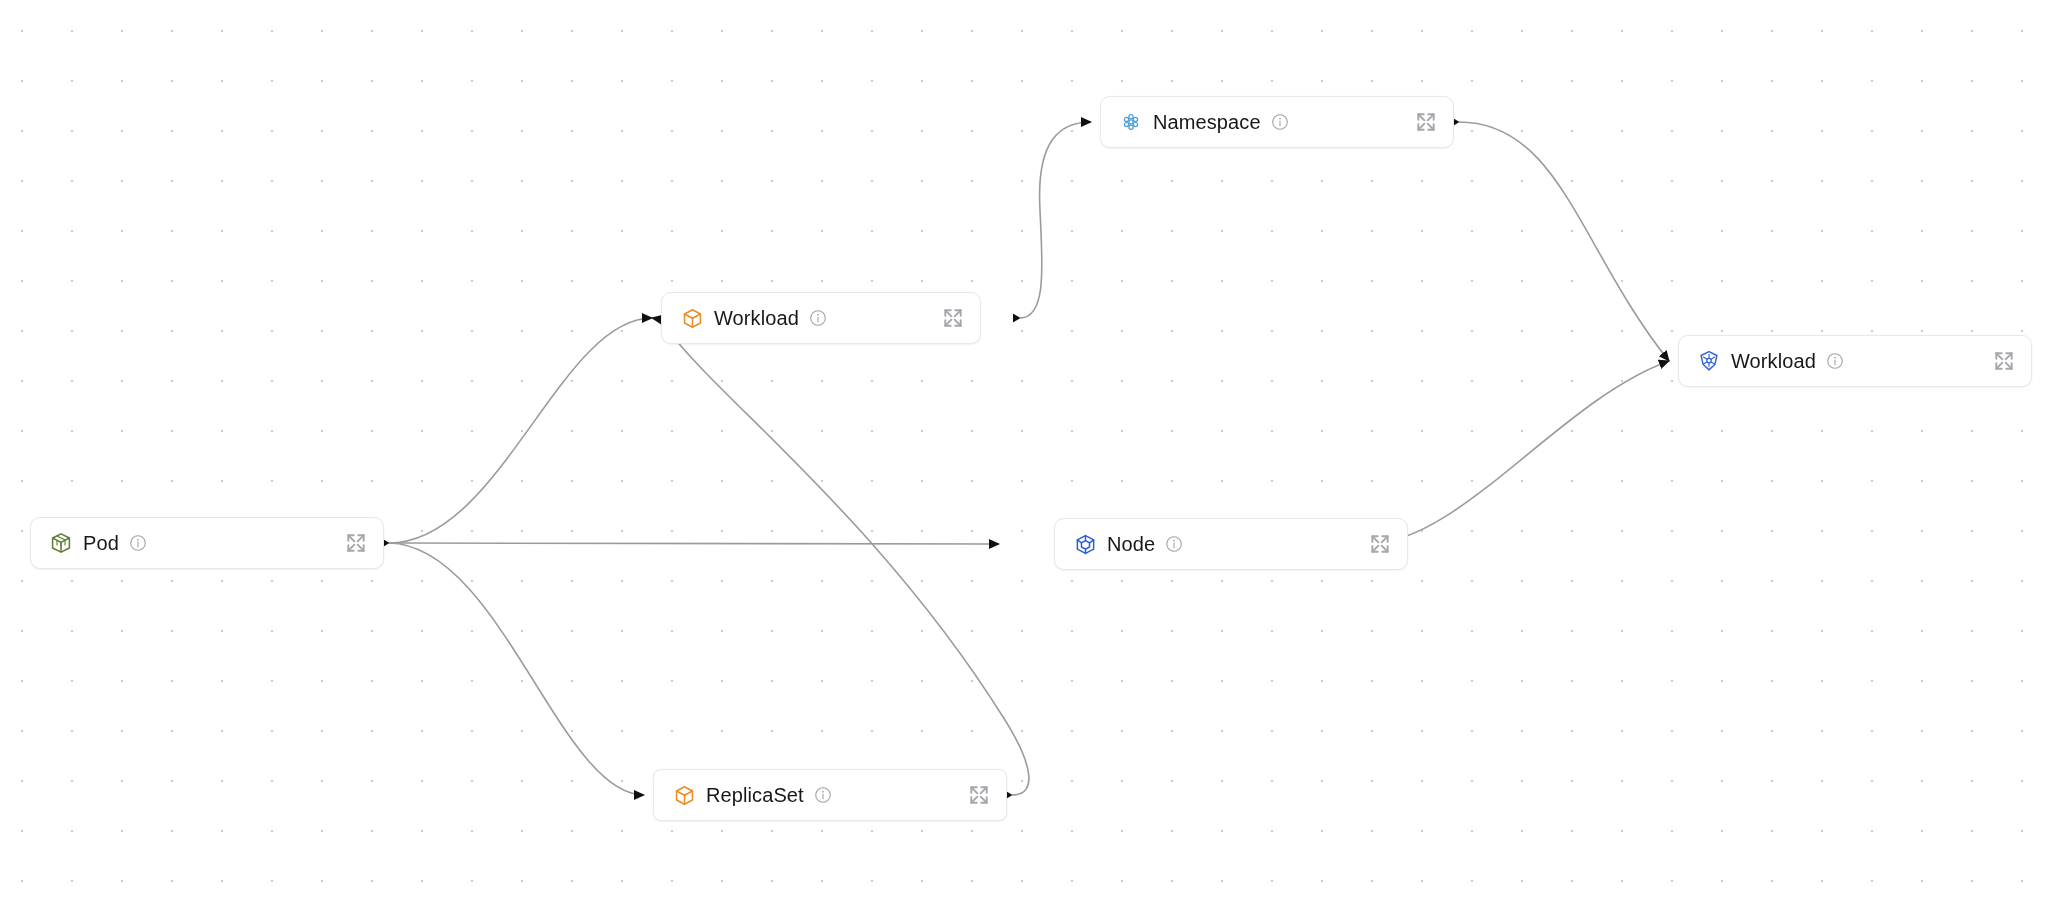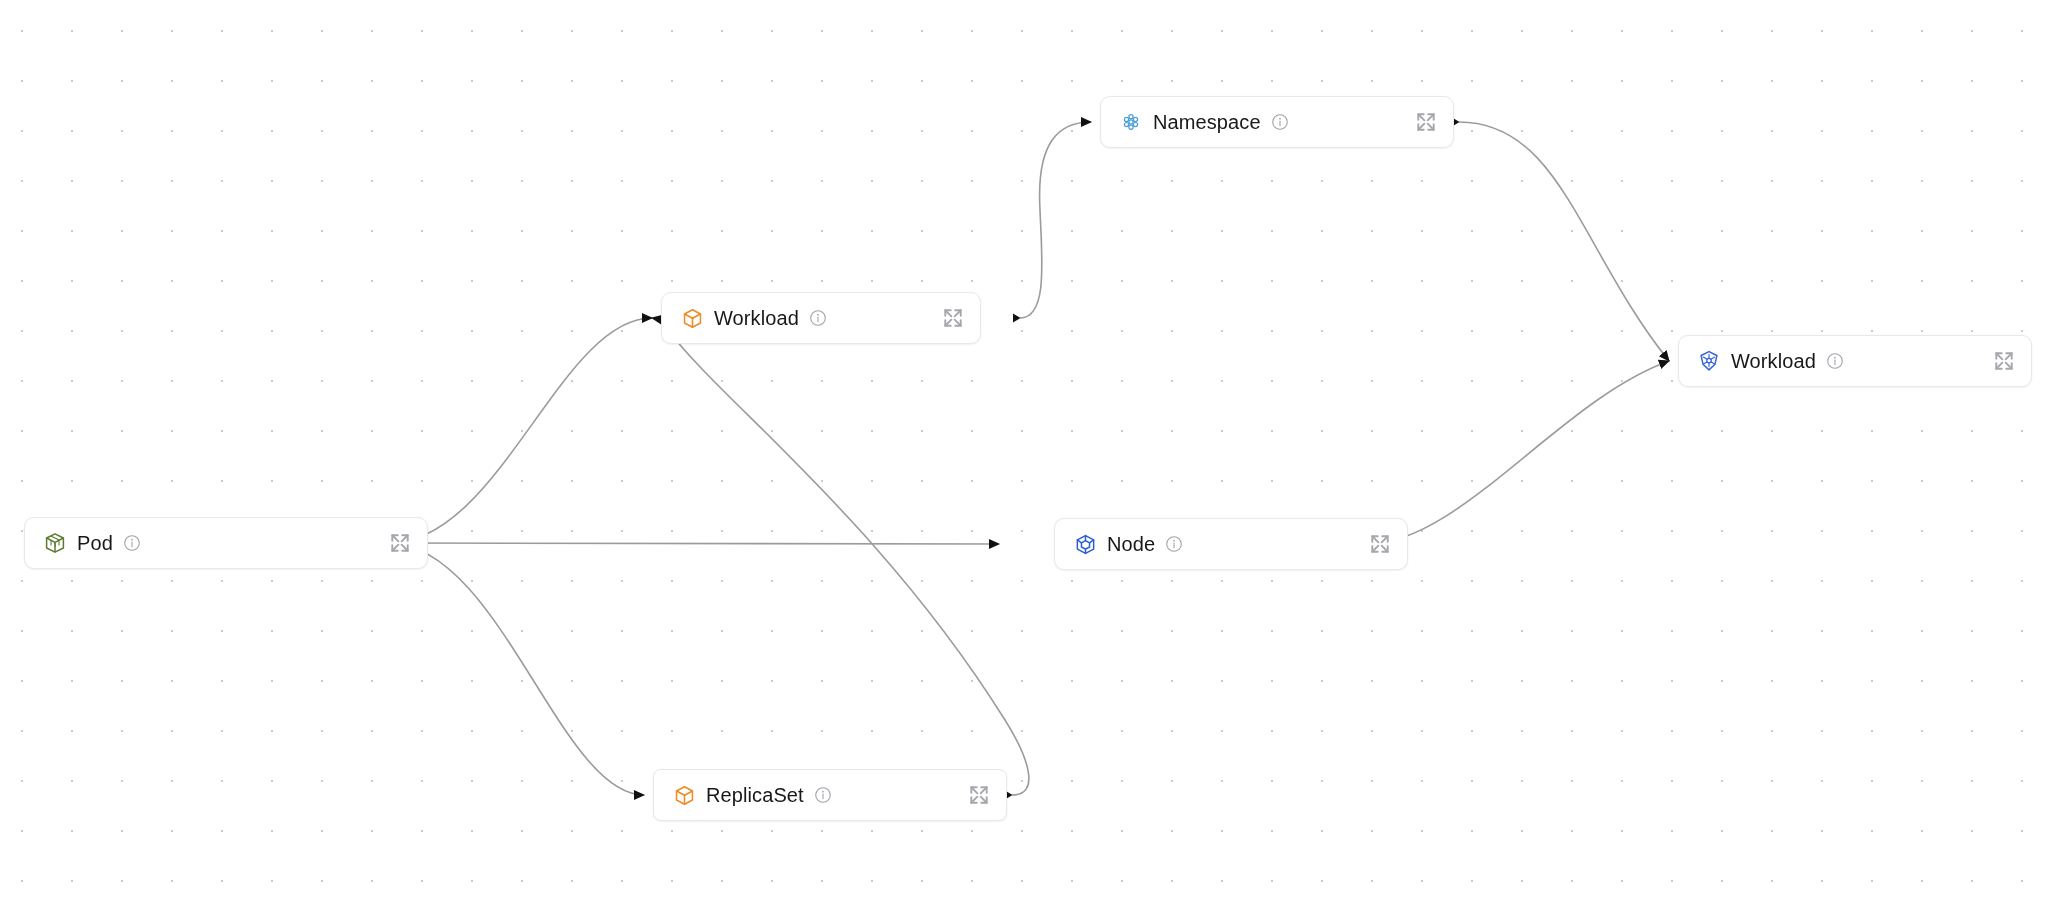--- a/index.html
+++ b/index.html
@@ -117,21 +117,21 @@
         <path class="edge-path" d="M 1459 122 C 1560 122 1580 250 1669 361" stroke="#9b9b9f" marker-end="url(#arrow-end)"></path>
         <path class="edge-path" d="M 1367 544 C 1460 544 1560 400 1669 361" stroke="#9b9b9f" marker-end="url(#arrow-end)"></path>
         <path d="M 382 538.4 L 389.5 543 L 382 547.6 z" fill="#111114"></path>
         <path d="M 1005 790.4 L 1012.5 795 L 1005 799.6 z" fill="#111114"></path>
         <path d="M 1013 313.4 L 1020.5 318 L 1013 322.6 z" fill="#111114"></path>
         <path d="M 1452 117.4 L 1459.5 122 L 1452 126.6 z" fill="#111114"></path>
         <path d="M 1360 539.4 L 1367.5 544 L 1360 548.6 z" fill="#111114"></path>
       </g>
   </svg>
 
-  <div class="node" style="left: 24px; top: 517px; width: 404px; height: 52px;">
+  <div class="node" style="left: 30px; top: 517px; width: 354px; height: 52px;">
     <span class="node-icon">
       <svg width="24" height="24" viewBox="0 0 24 24" fill="none">
         <path d="M12 2.8 L20.4 7 V17 L12 21.2 L3.6 17 V7 Z" stroke="#5c7c2f" stroke-width="1.5" stroke-linejoin="round" fill="none"></path>
         <path d="M3.6 7 L12 11.3 L20.4 7" stroke="#5c7c2f" stroke-width="1.5" stroke-linejoin="round"></path>
         <path d="M12 11.3 V21.2" stroke="#5c7c2f" stroke-width="1.5"></path>
         <path d="M7.8 4.9 L16.2 9.1" stroke="#5c7c2f" stroke-width="1.1"></path>
         <path d="M12 11.3 L12 16" stroke="#5c7c2f" stroke-width="1.1"></path>
         <path d="M8 9.2 V14.4 M16 9.2 V14.4" stroke="#5c7c2f" stroke-width="1.1"></path>
       </svg>
     </span>

